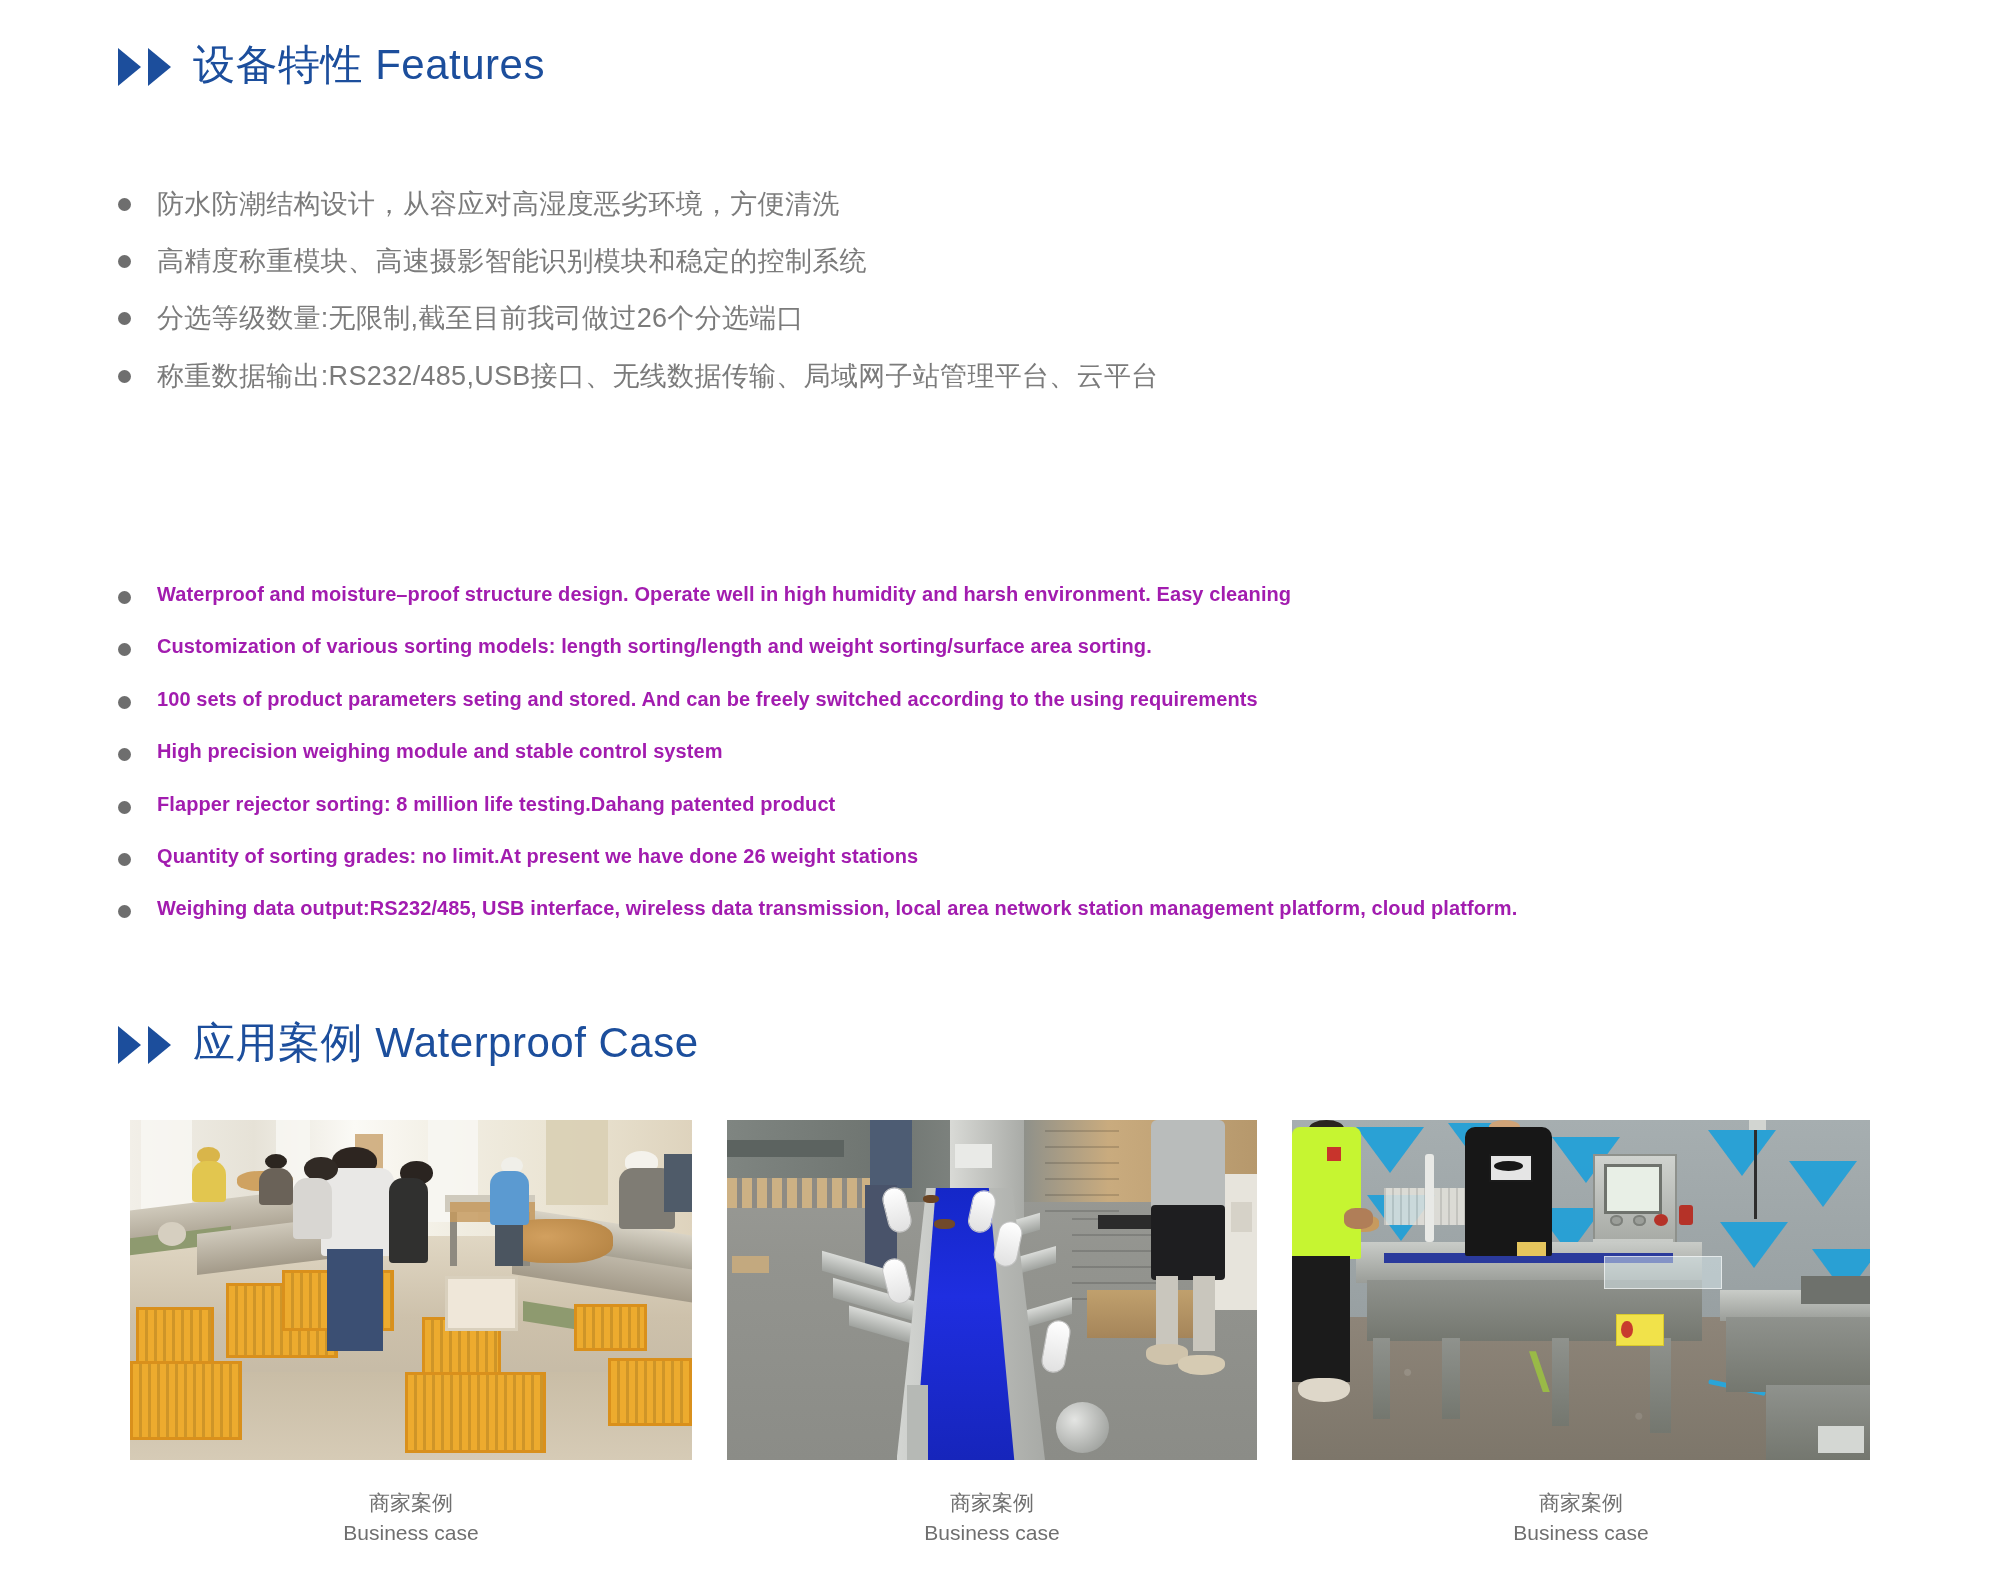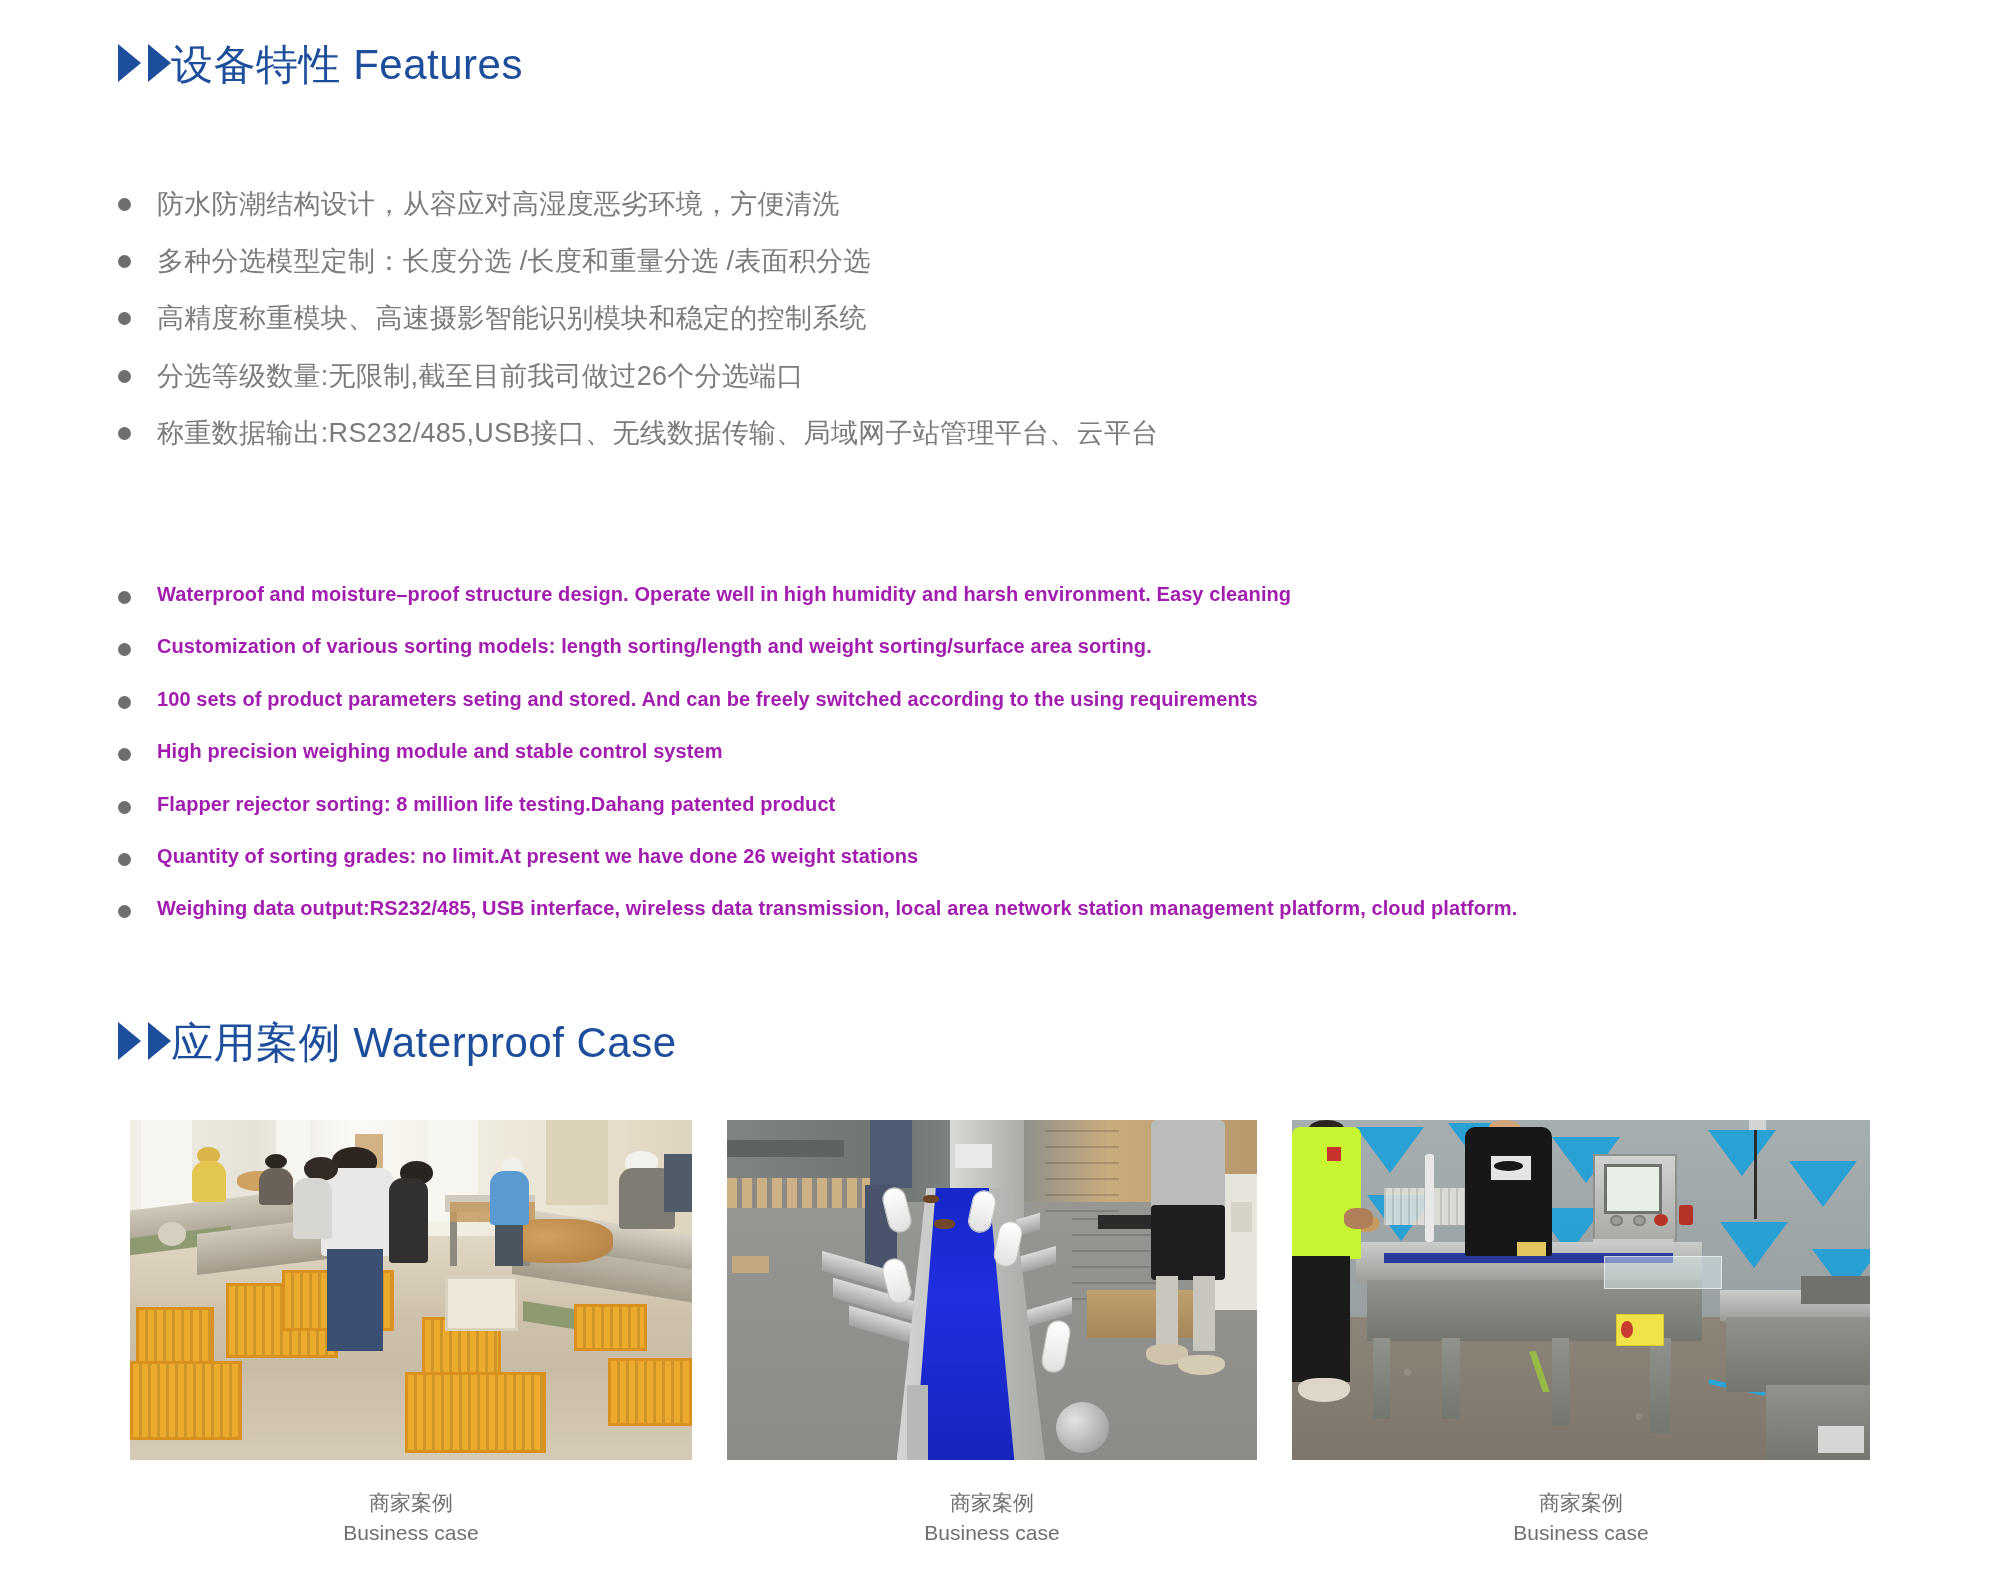--- a/index.html
+++ b/index.html
@@ -11,21 +11,22 @@
     width: 2000px;
     height: 1576px;
     font-family: "Liberation Sans", "DejaVu Sans", sans-serif;
     overflow: hidden;
     position: relative;
   }
 
   
   .section-head {
     display: flex;
-    align-items: flex-start;
+    align-items: flex-end;
+    gap: 22px;
   }
   .arrows {
     display: flex;
     gap: 7px;
     align-items: center;
   }
   .tri {
     width: 0;
     height: 0;
     border-top: 19px solid transparent;
@@ -250,24 +251,20 @@
     <span class="tri"></span>
       <span class="tri"></span>
   </span>
   <span class="section-title">设备特性 Features</span>
 </div>
 
 <ul class="bullet-list" id="cn-list">
   <li class="bullet-row">
     <span class="dot"></span>
     <span class="btxt">防水防潮结构设计，从容应对高湿度恶劣环境，方便清洗</span>
-  </li>
-  <li class="bullet-row">
-    <span class="dot"></span>
-    <span class="btxt">多种分选模型定制：长度分选 /长度和重量分选 /表面积分选</span>
   </li>
   <li class="bullet-row">
     <span class="dot"></span>
     <span class="btxt">高精度称重模块、高速摄影智能识别模块和稳定的控制系统</span>
   </li>
   <li class="bullet-row">
     <span class="dot"></span>
     <span class="btxt">分选等级数量:无限制,截至目前我司做过26个分选端口</span>
   </li>
   <li class="bullet-row">

